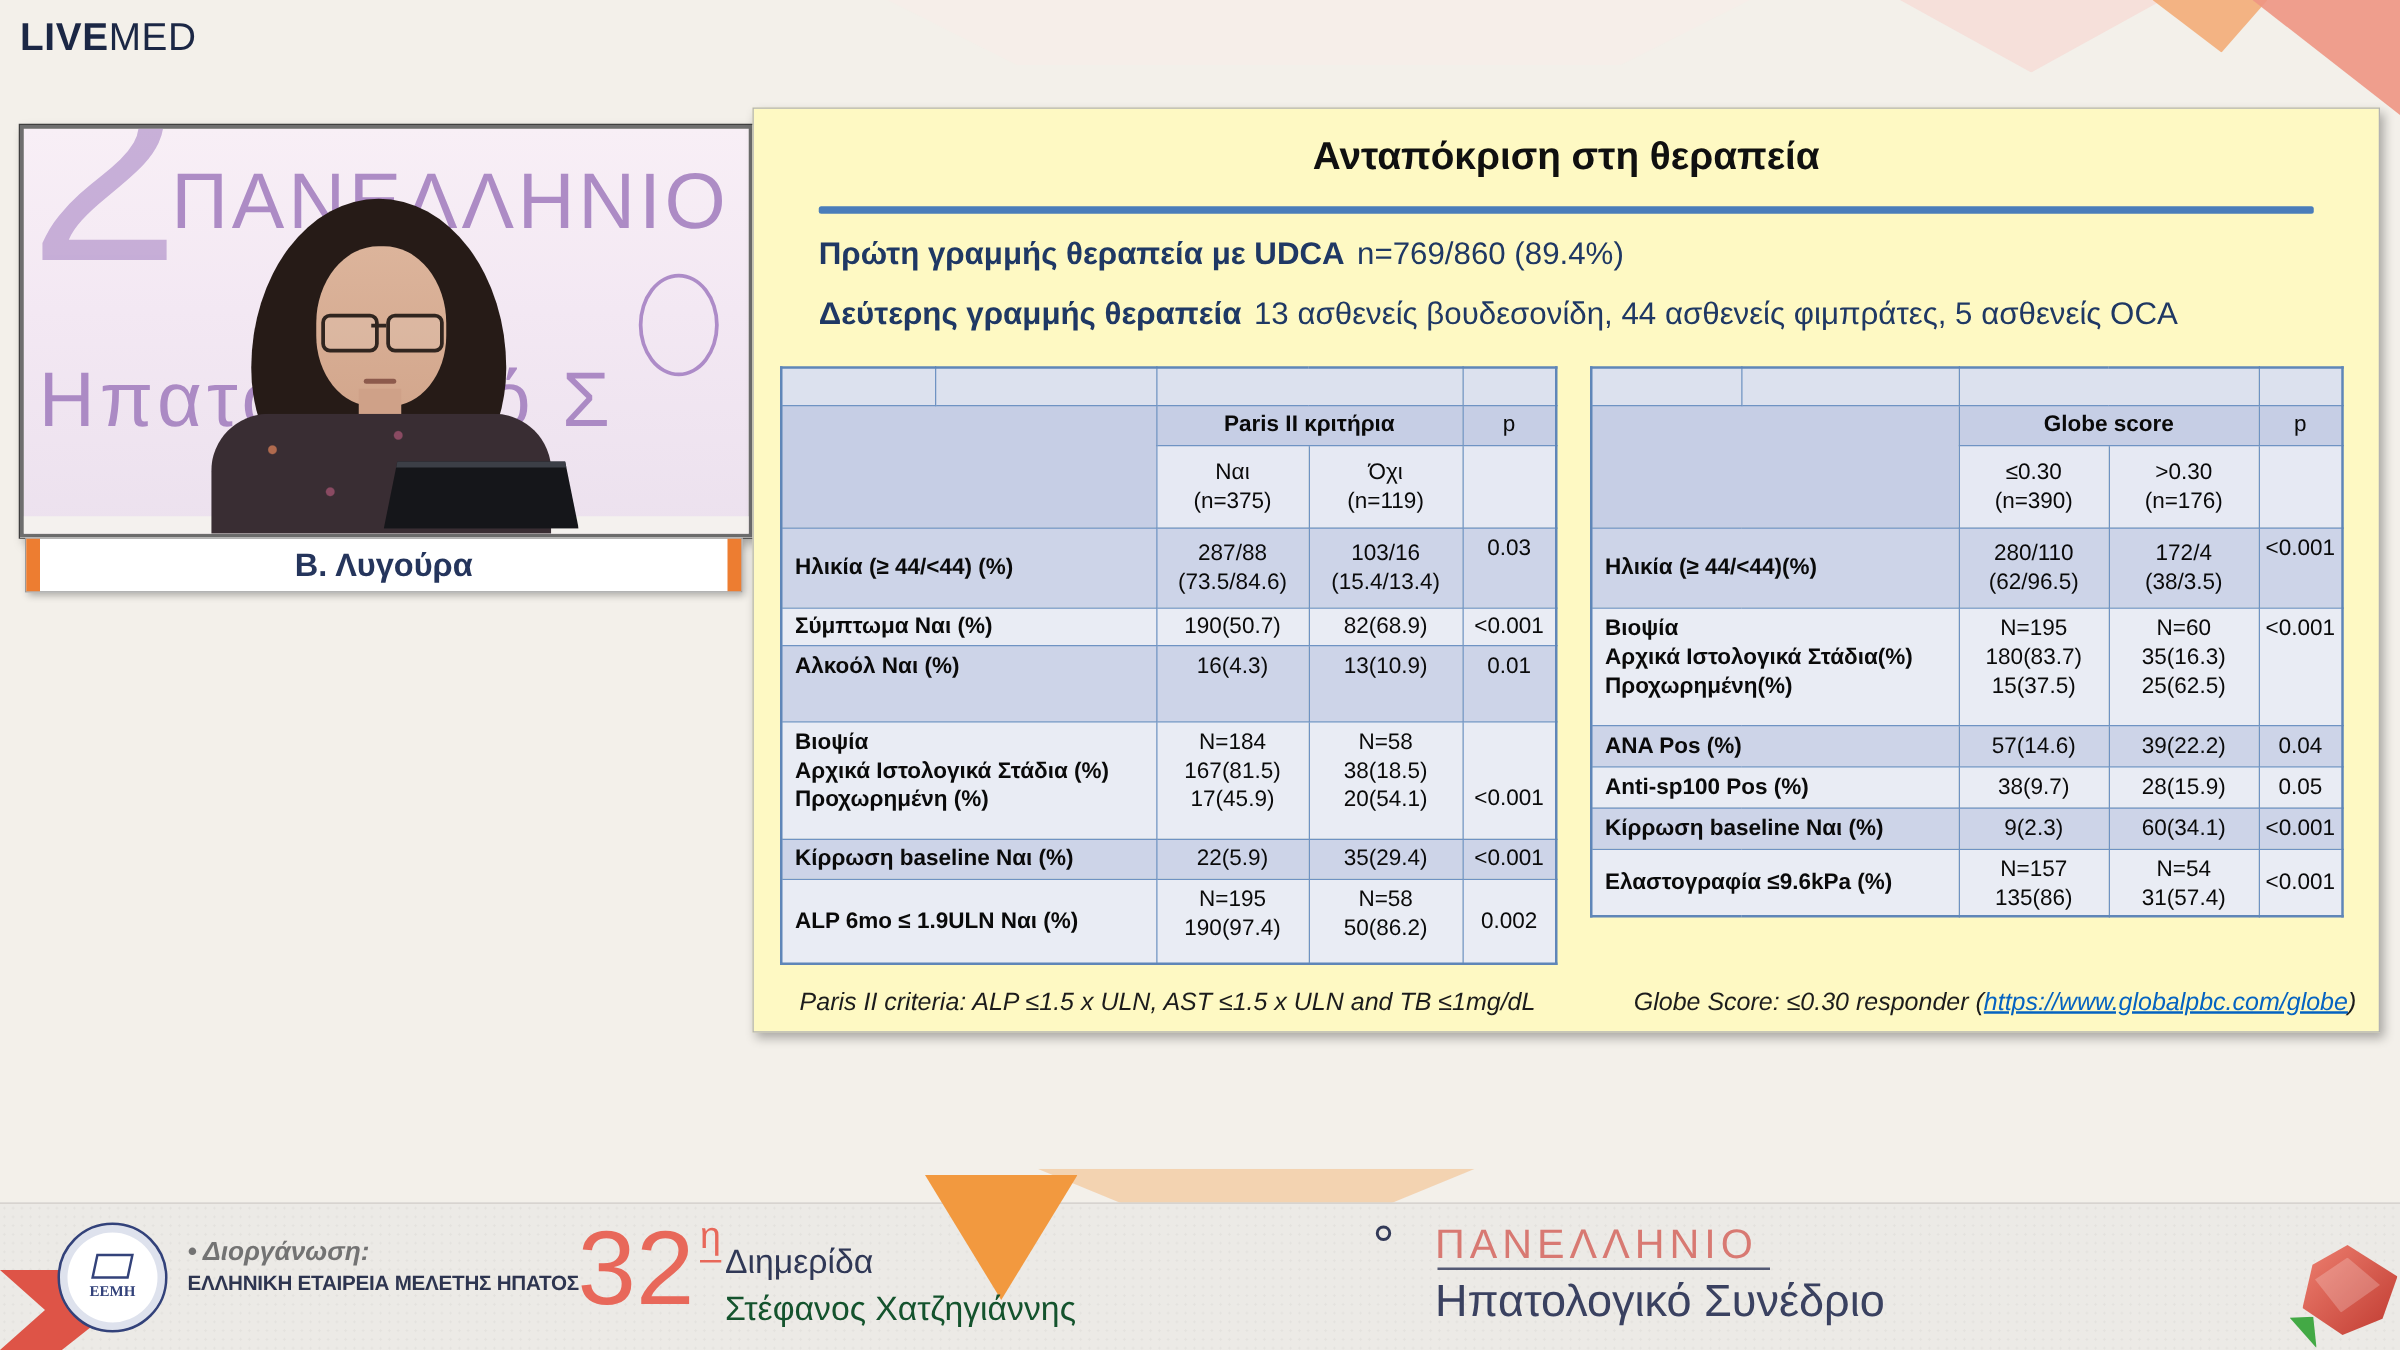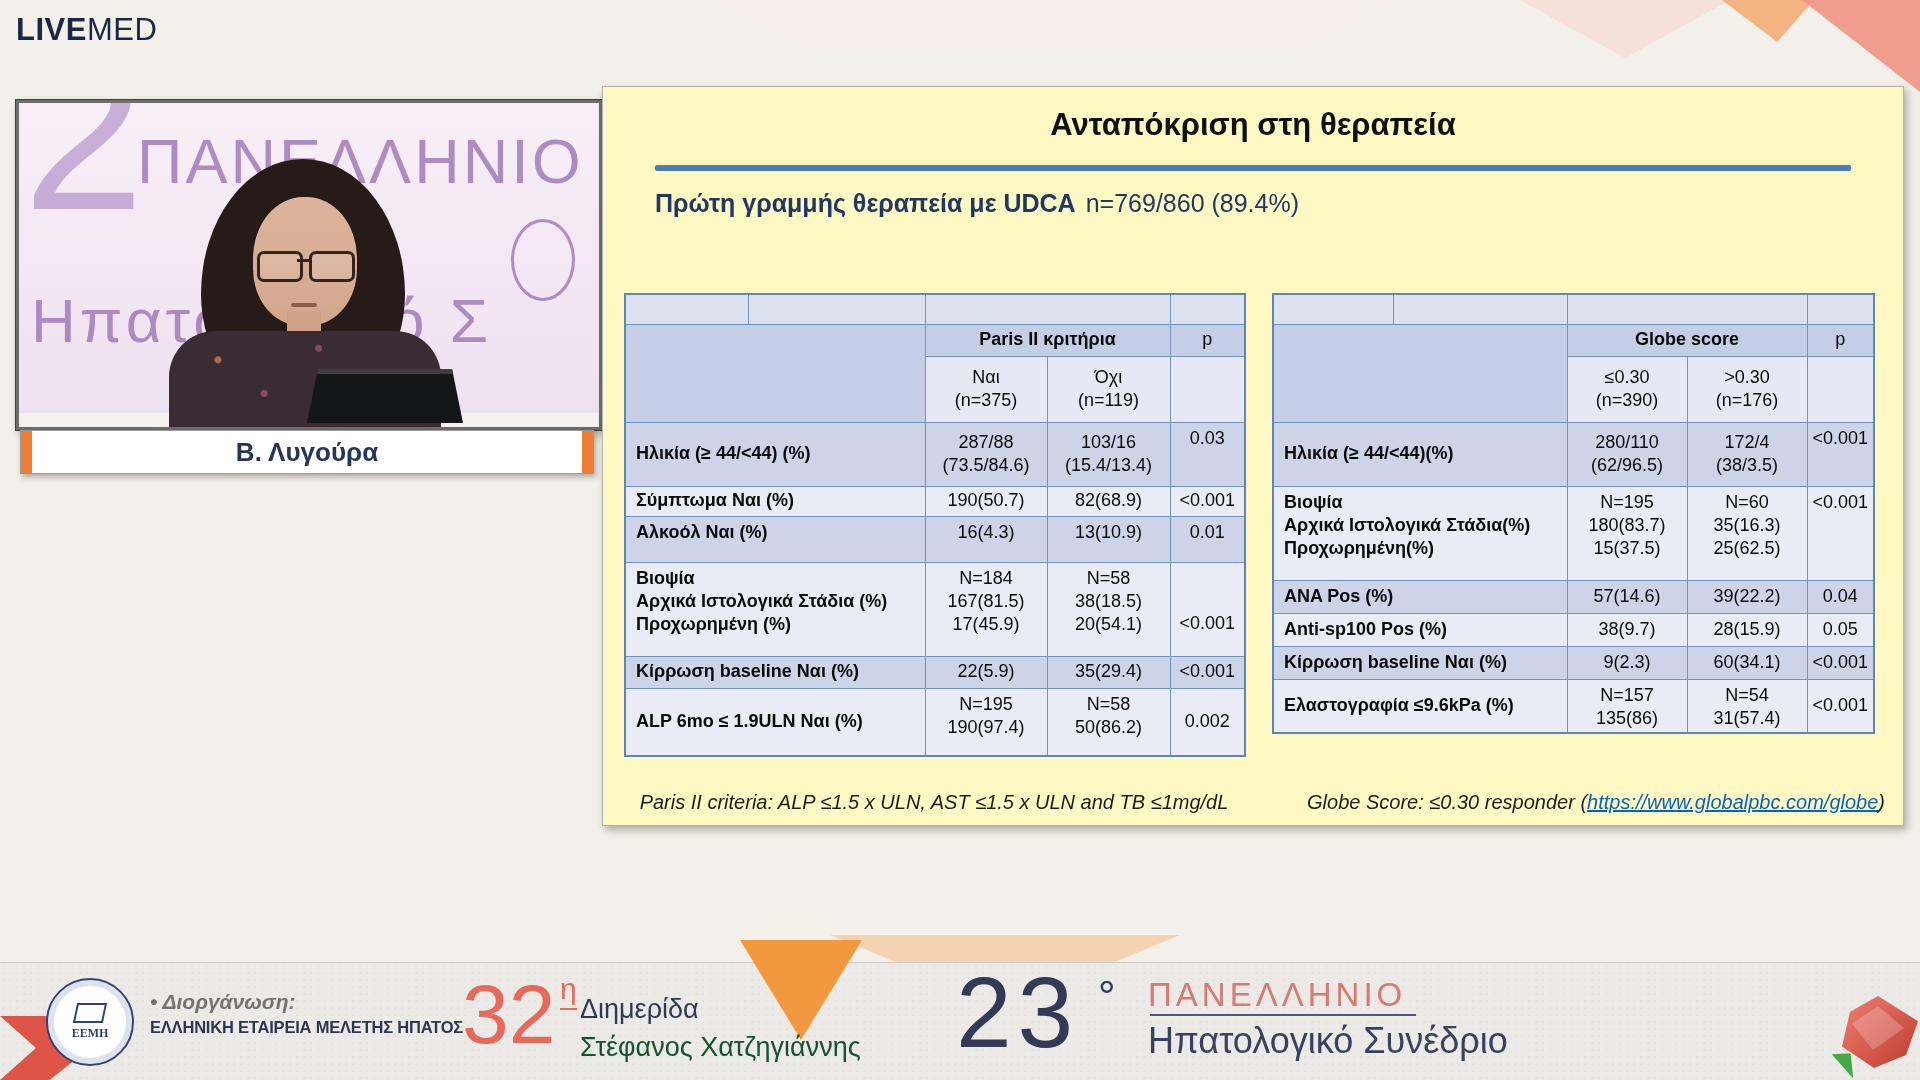--- a/index.html
+++ b/index.html
@@ -170,20 +170,23 @@
     <span class="nm">Β. Λυγούρα</span>
   </div>
 
   <div class="abs slide">
     <div class="slide-title">Ανταπόκριση στη θεραπεία</div>
     <div class="slide-rule"></div>
 
     <div class="slide-line l1">
       <b>Πρώτη γραμμής θεραπεία με UDCA</b><span class="gap"></span><span>n=769/860 (89.4%)</span>
     </div>
+    <div class="slide-line l2">
+      <b>Δεύτερης γραμμής θεραπεία</b><span class="gap"></span><span>13 ασθενείς βουδεσονίδη, 44 ασθενείς φιμπράτες, 5 ασθενείς OCA</span>
+    </div>
 
     <table class="tbl tbl-paris">
       <colgroup>
           <col style="width:123px">
           <col style="width:177px">
           <col style="width:122px">
           <col style="width:123px">
           <col style="width:75px">
         </colgroup>
       <tbody>
@@ -212,21 +215,21 @@
         <td>103/16
 (15.4/13.4)</td>
         <td class="vtop">0.03</td>
       </tr>
       <tr class="light" style="height:30px">
         <td class="lbl" colspan="2">Σύμπτωμα Ναι (%)</td>
         <td>190(50.7)</td>
         <td>82(68.9)</td>
         <td>&lt;0.001</td>
       </tr>
-      <tr class="dark" style="height:46px">
+      <tr class="dark" style="height:61px">
         <td class="lbl vtop" colspan="2">Αλκοόλ Ναι (%)</td>
         <td class="vtop">16(4.3)</td>
         <td class="vtop">13(10.9)</td>
         <td class="vtop">0.01</td>
       </tr>
       <tr class="light" style="height:94px">
         <td class="lbl vtop" colspan="2">Βιοψία
 Αρχικά Ιστολογικά Στάδια (%)
 Προχωρημένη (%)</td>
         <td class="vtop">N=184
@@ -348,21 +351,20 @@
     <div class="txt">ΕΕΜΗ</div>
   </div>
   <div class="abs org-label">• Διοργάνωση:</div>
   <div class="abs org-name">ΕΛΛΗΝΙΚΗ ΕΤΑΙΡΕΙΑ ΜΕΛΕΤΗΣ ΗΠΑΤΟΣ</div>
 
   <div class="abs n32">32</div>
   <div class="abs n32sup">η</div>
   <div class="abs e32a">Διημερίδα</div>
   <div class="abs e32b">Στέφανος Χατζηγιάννης</div>
 
-  <div class="abs n23">23</div>
   <div class="abs n23sup">°</div>
   <div class="abs e23a">ΠΑΝΕΛΛΗΝΙΟ</div>
   <div class="abs e23rule"></div>
   <div class="abs e23b">Ηπατολογικό Συνέδριο</div>
 
   <div class="abs liver">
     <div class="p1"></div>
     <div class="p2"></div>
     <div class="arrow"></div>
   </div>

